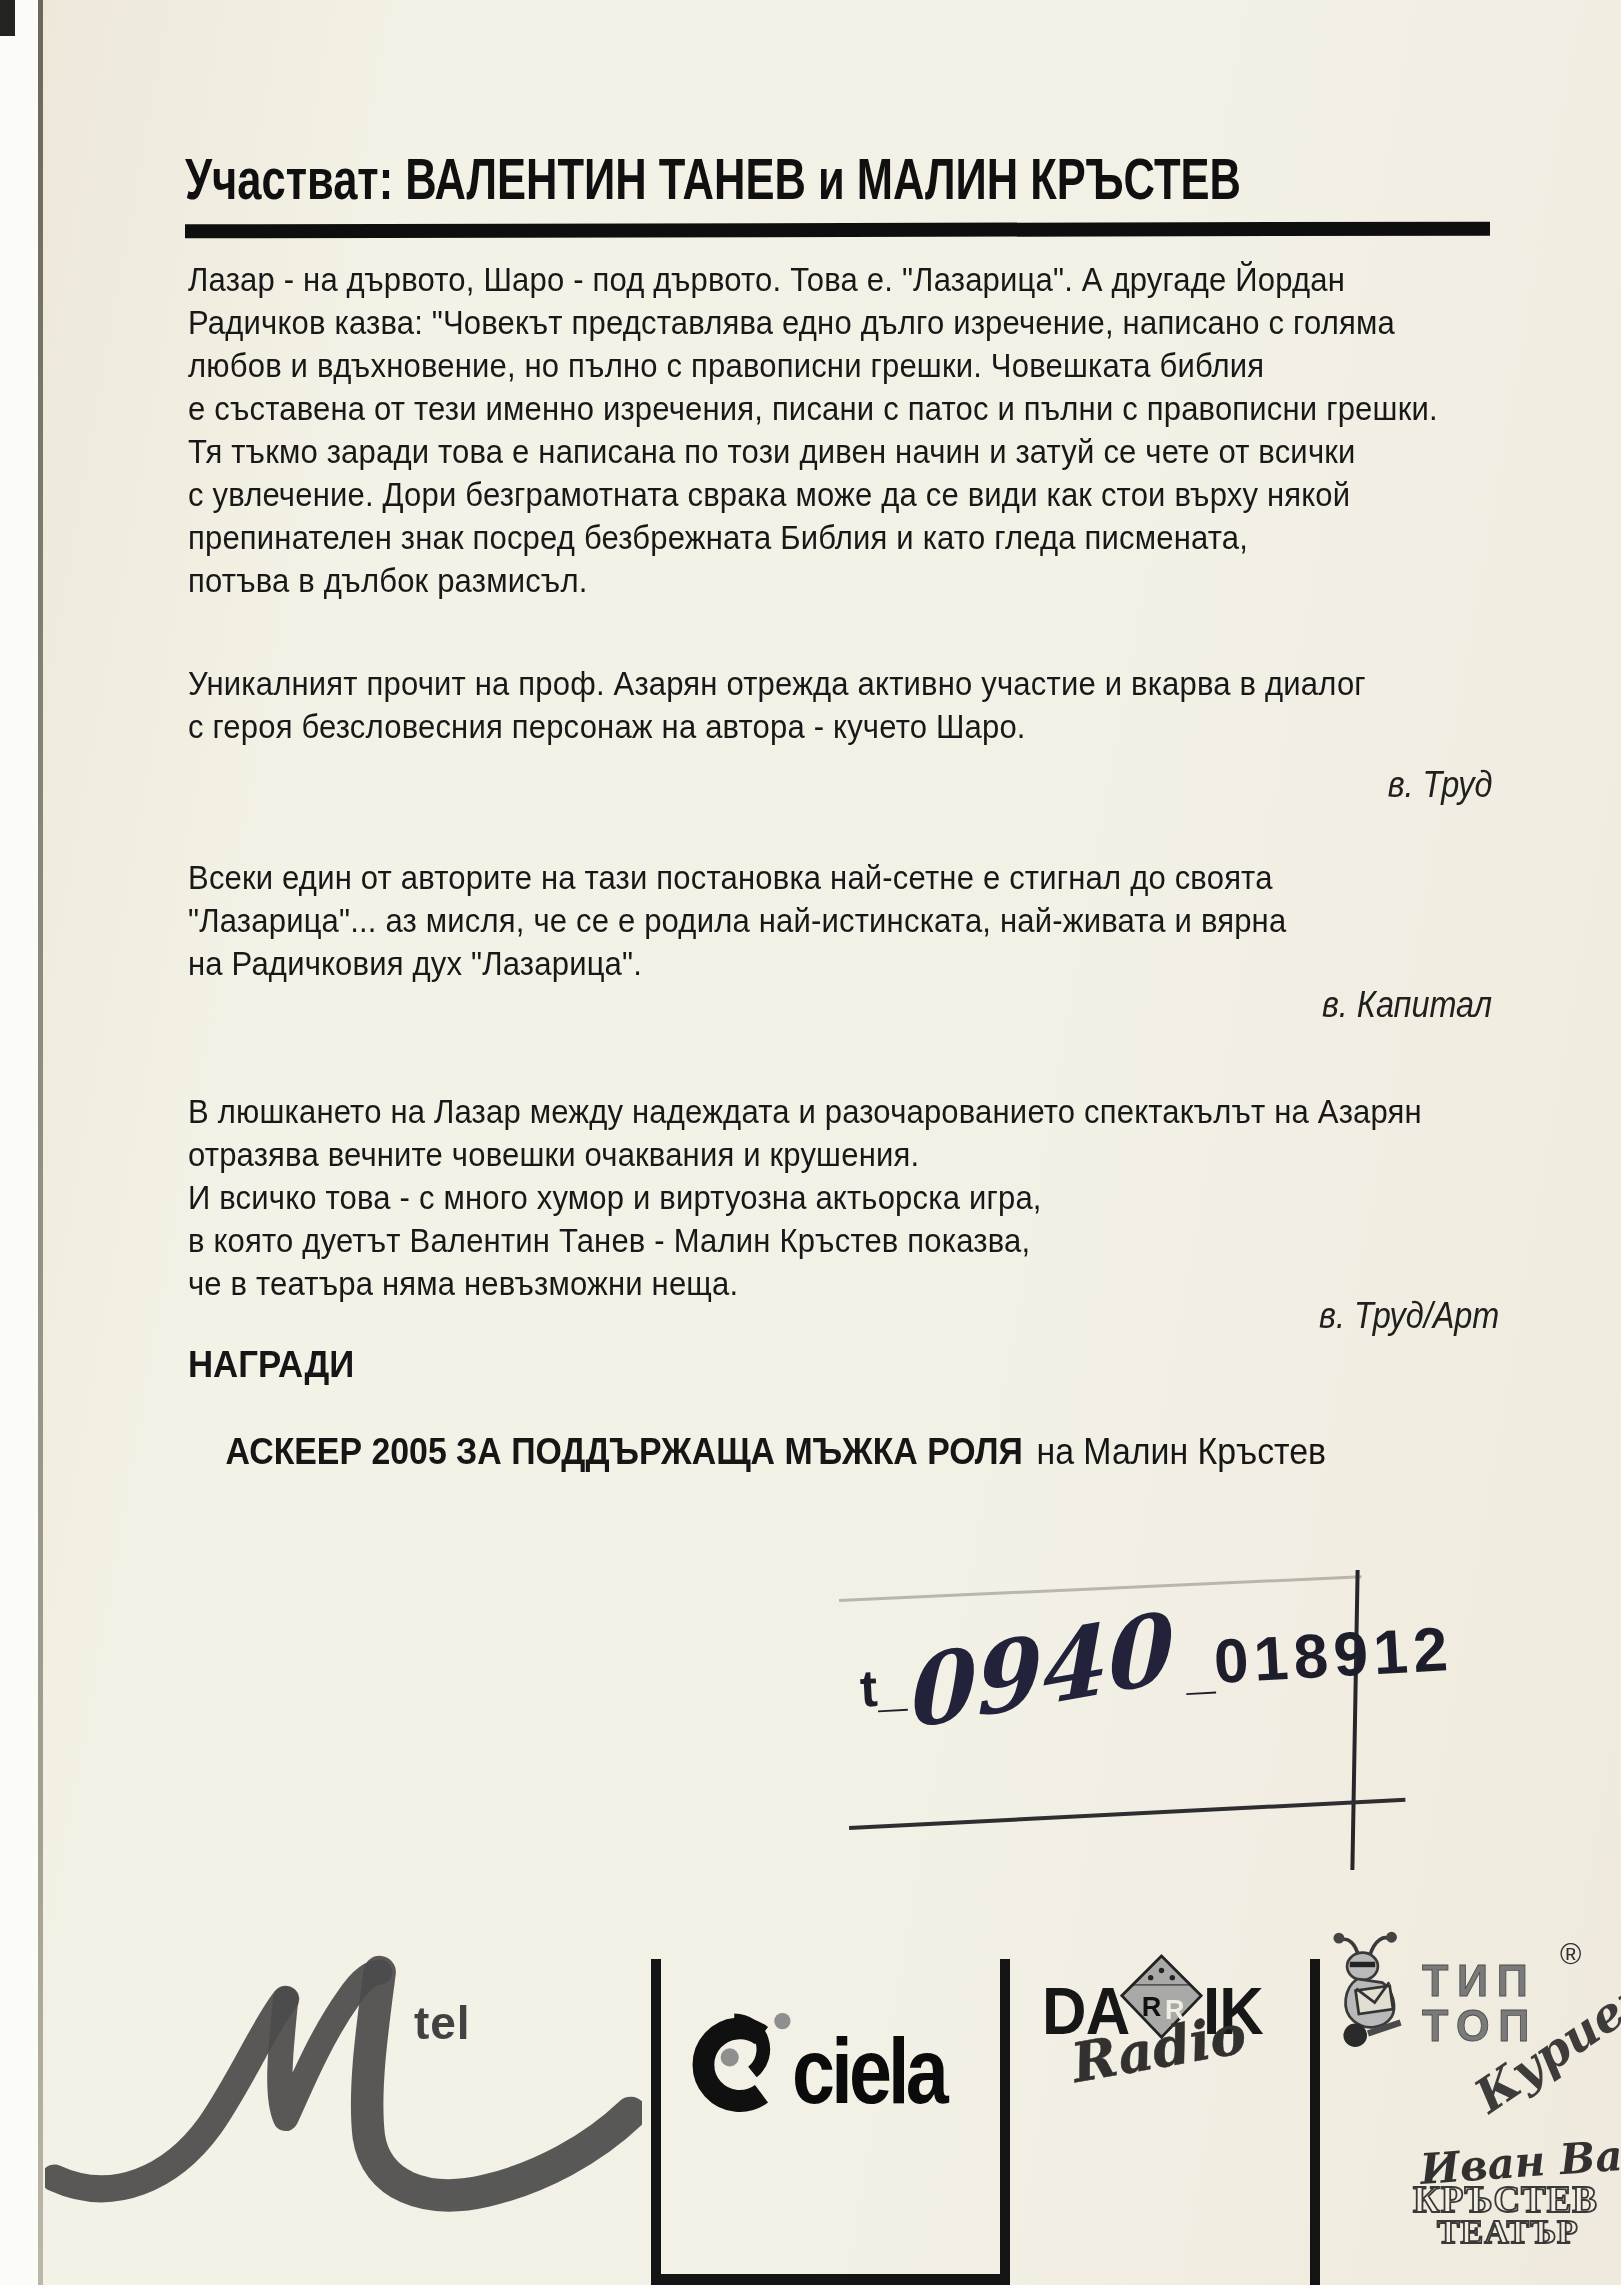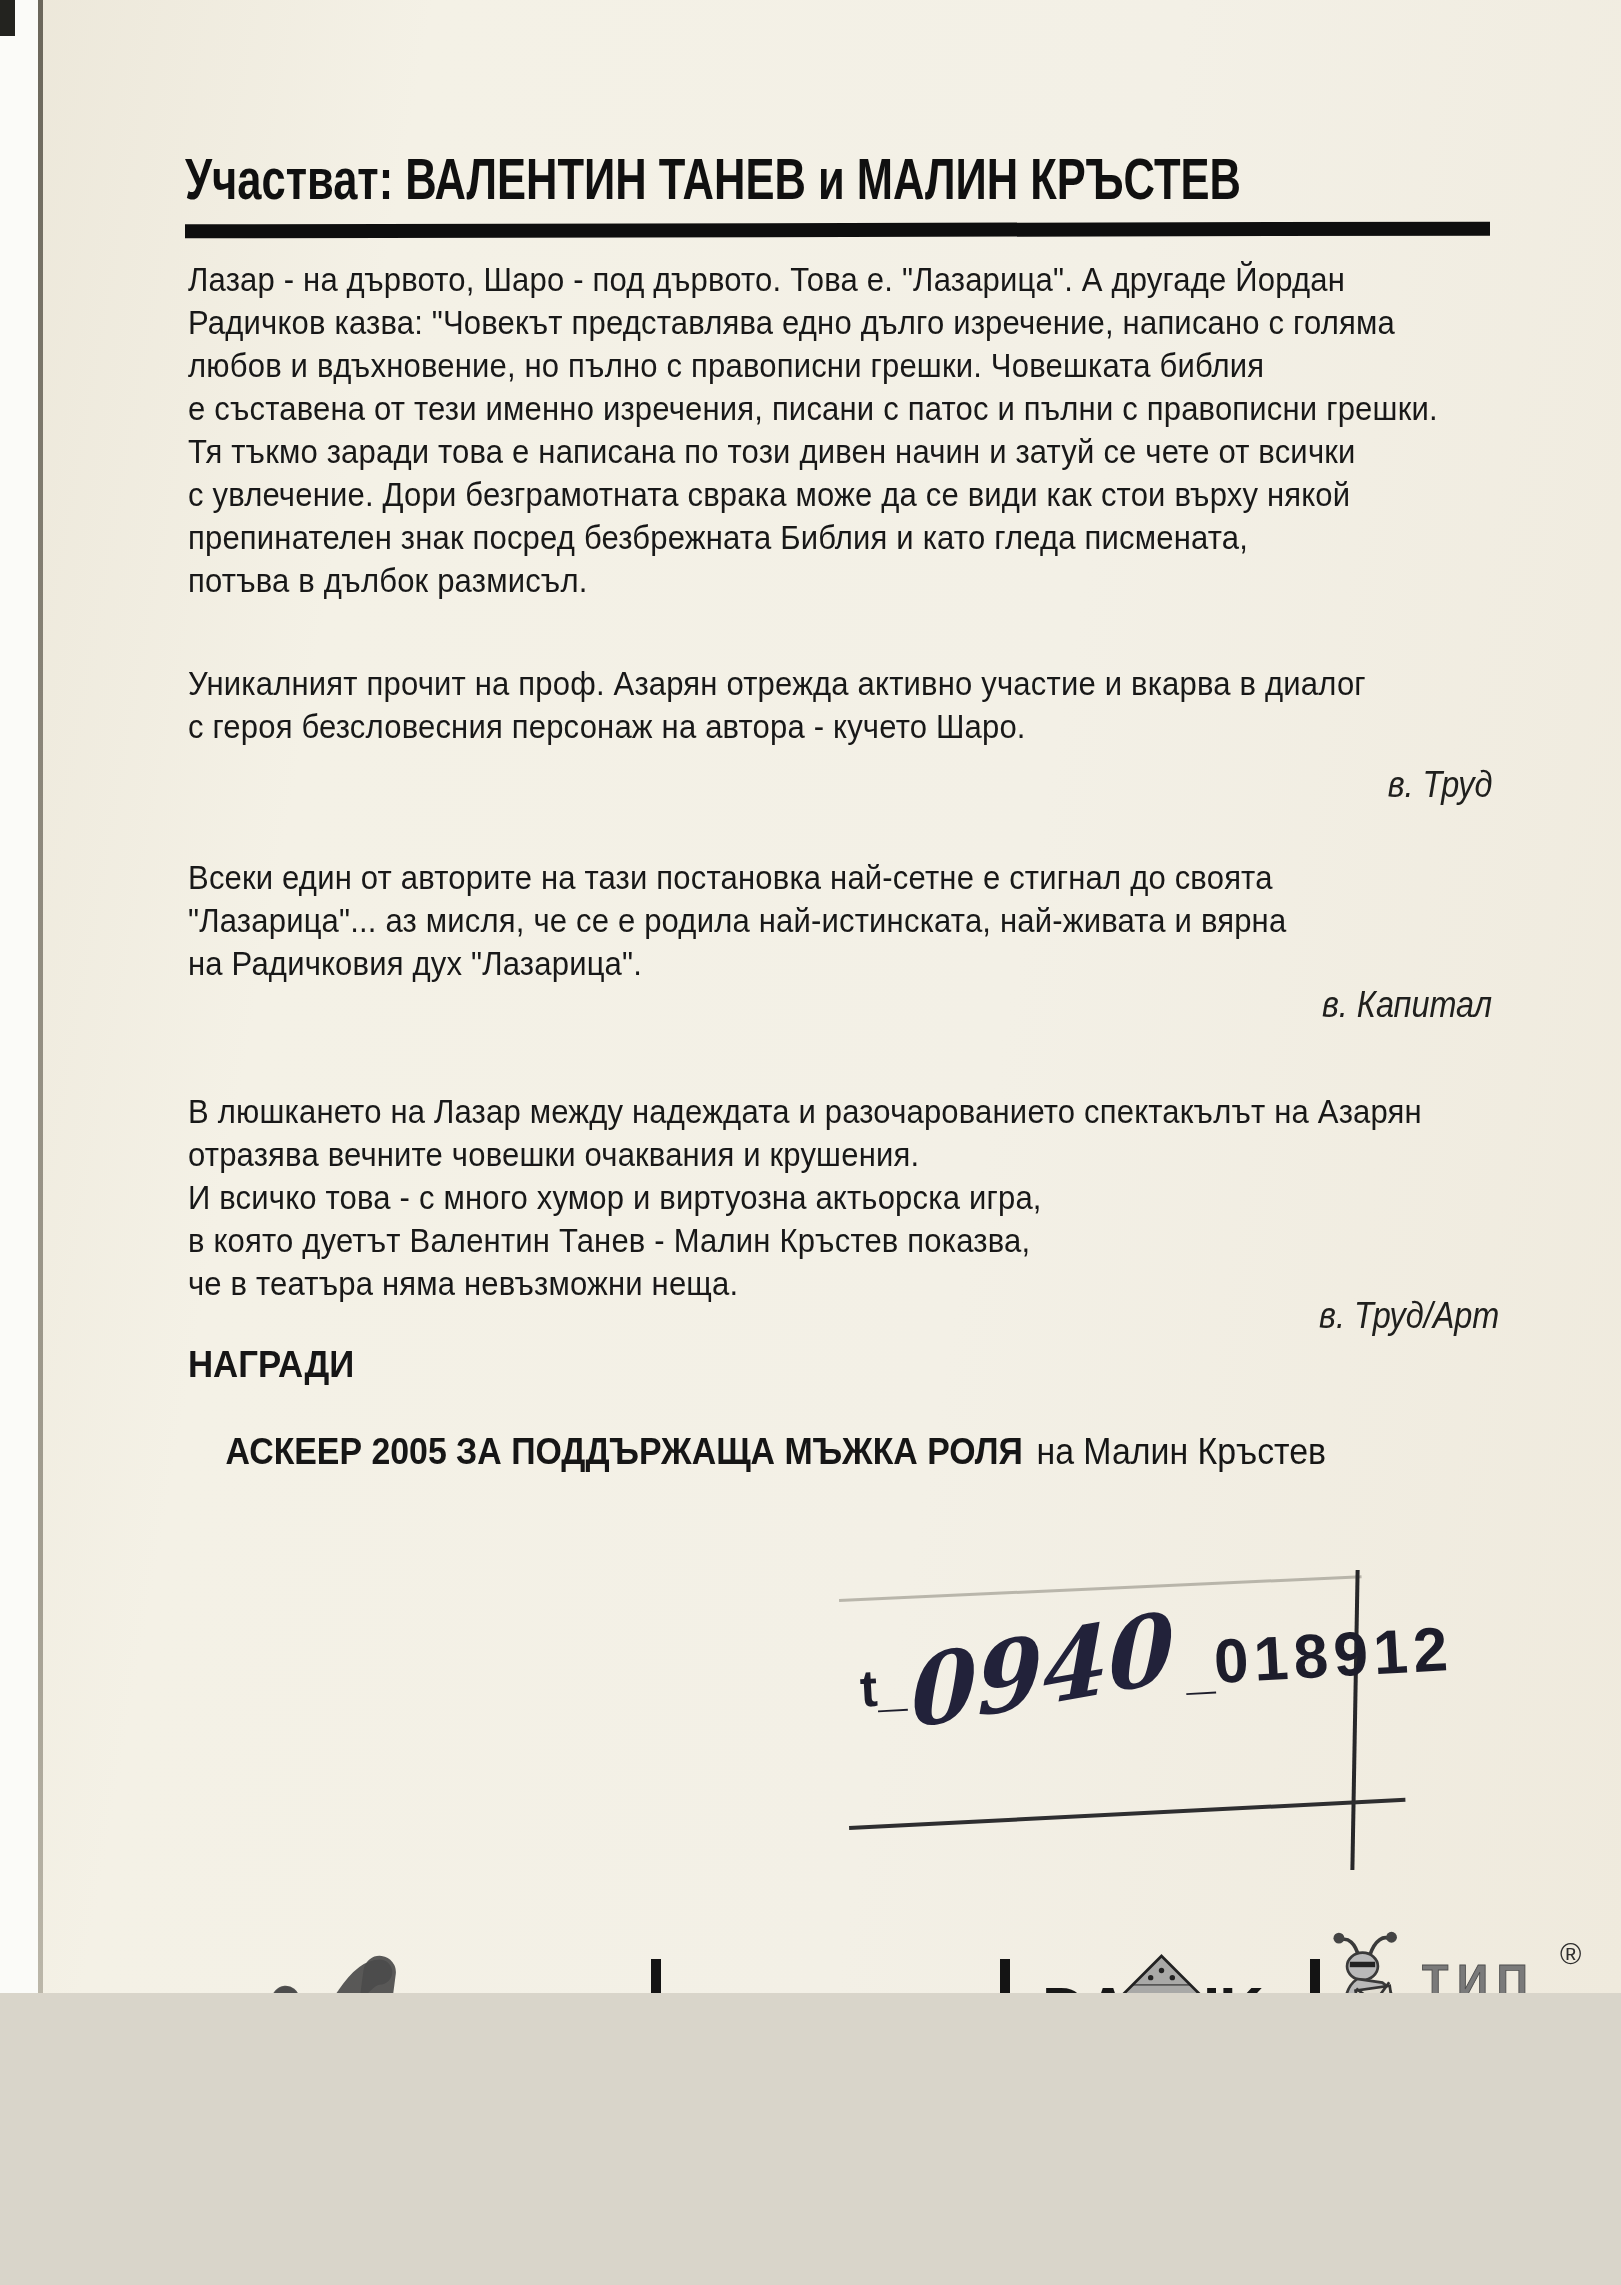--- a/index.html
+++ b/index.html
@@ -1,17 +1,17 @@
 <!DOCTYPE html>
 <html style="font-size:14.5px"><head>
 <meta charset="utf-8">
 <style>
   html,body{margin:0;padding:0;background:#d9d5ca;}
   .page{
-    position:relative;width:1622px;height:1993px;overflow:hidden;
+    position:relative;width:1622px;height:2285px;overflow:hidden;
     background:linear-gradient(100deg,#ece7d9 0%,#f4f1e6 22%,#f3f0e6 60%,#efeadd 100%);
     font-family:"Liberation Sans",sans-serif;color:#161616;
   }
   .edge-white{position:absolute;left:0;top:0;width:38px;height:100%;background:#fbfbf8;}
   .edge-seam{position:absolute;left:38px;top:0;width:5.4px;height:100%;
     background:linear-gradient(#3f3b30,#6b665a 40%,#8a8577 80%,#a9a496);opacity:.75;}
   .corner-mark{position:absolute;left:0;top:0;width:14.5px;height:36px;background:#23231f;}
   .title{position:absolute;left:185px;top:145px;font-size:58px;font-weight:700;
     letter-spacing:0;transform:scaleX(.75);transform-origin:0 0;white-space:pre;color:#101010;}
   .rule{position:absolute;left:185px;top:223px;width:1305px;height:13.6px;background:#0e0e0e;
@@ -63,21 +63,21 @@
     font-style:italic;font-weight:700;font-size:47px;color:#3e3c3a;
     transform:rotate(-34deg);transform-origin:0 50%;white-space:pre;}
   .theatre-script{position:absolute;left:1420px;top:2135px;font-family:"DejaVu Serif",serif;
     font-style:italic;font-weight:700;font-size:42px;color:#333130;transform:rotate(-4deg);
     white-space:pre;}
   .theatre-l1{position:absolute;left:1413px;top:2178px;font-family:"Liberation Serif",serif;
     font-size:37px;font-weight:700;letter-spacing:0.9px;color:#f2efe4;
     -webkit-text-stroke:1.8px #3a3937;white-space:pre;}
   .theatre-l2{position:absolute;left:1437px;top:2213px;font-family:"Liberation Serif",serif;
     font-size:34px;font-weight:700;letter-spacing:0.9px;color:#f2efe4;
-    -webkit-text-stroke:1.8px #3a3937;white-space:pre;text-decoration:underline;}
+    -webkit-text-stroke:1.8px #3a3937;white-space:pre;}
   svg{position:absolute;}
 </style>
 </head>
 <body>
 
 <div class="page">
 
   <div class="edge-white"></div>
   <div class="edge-seam"></div>
   <div class="corner-mark"></div>

